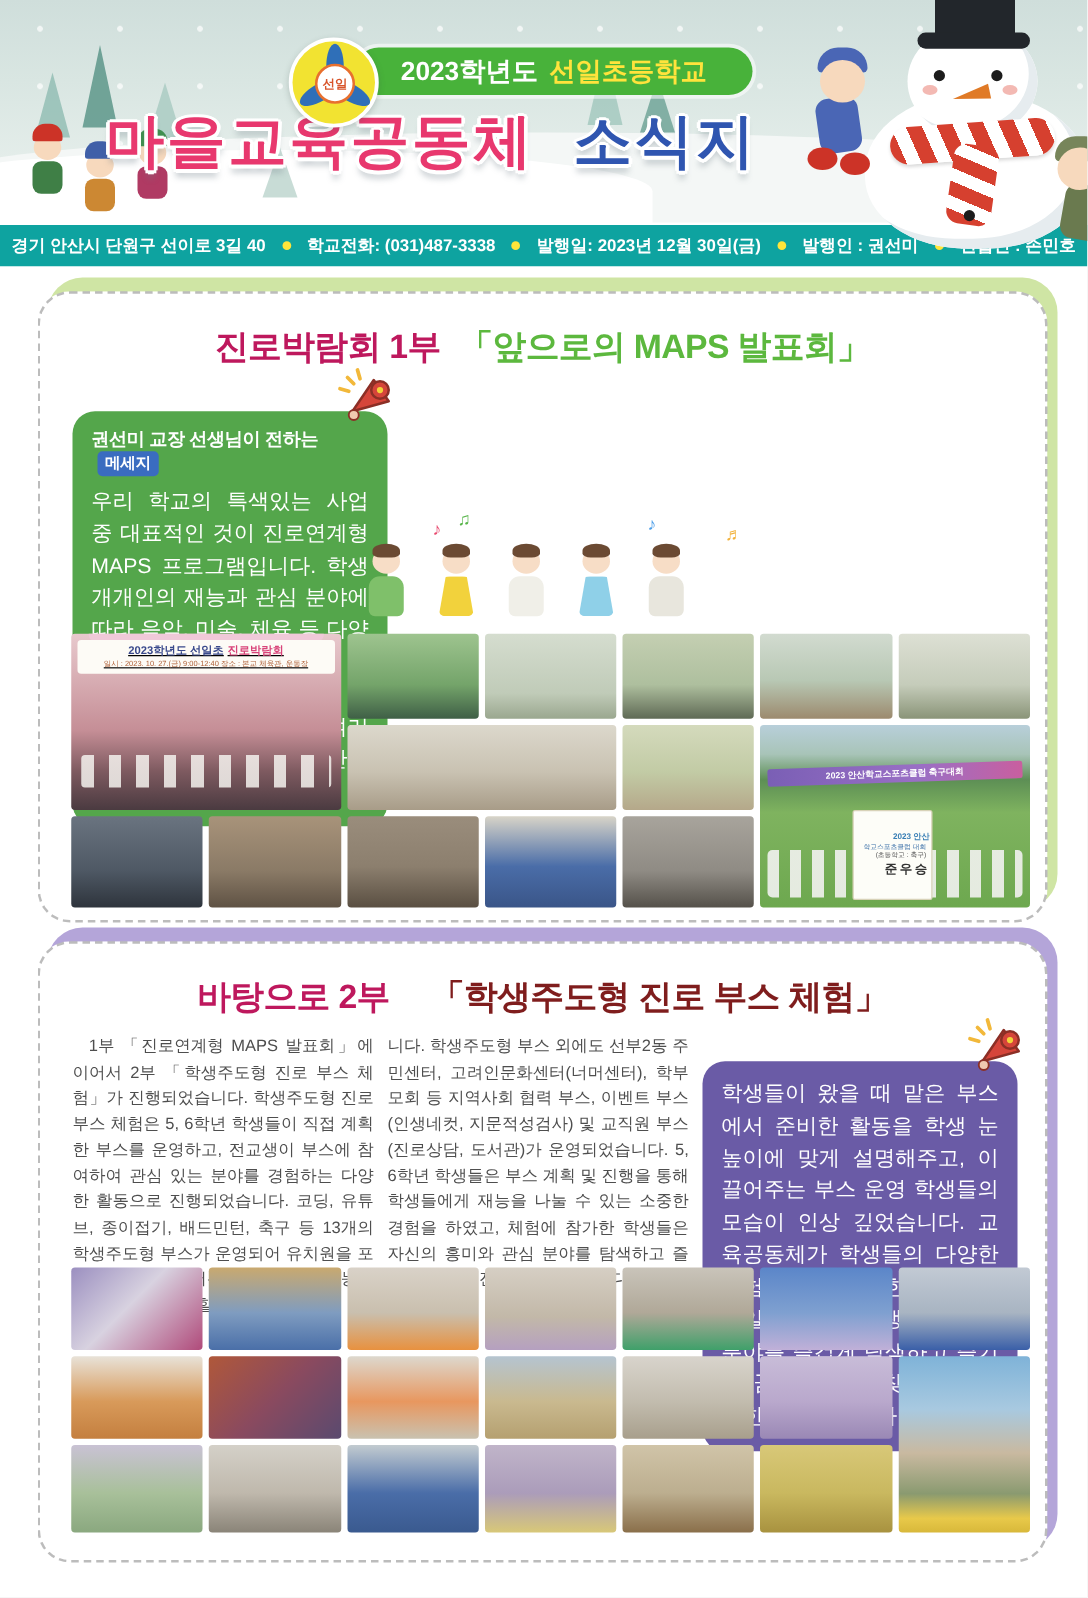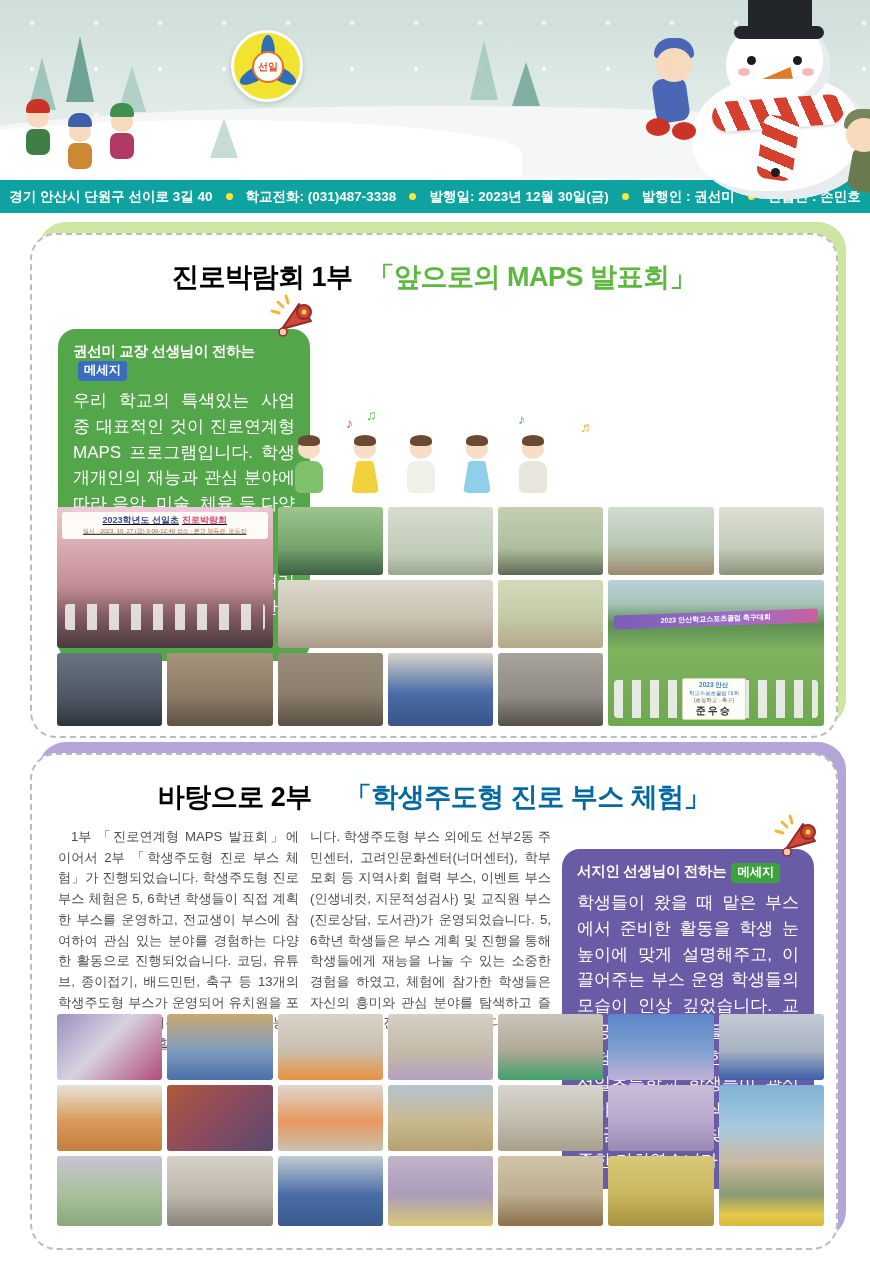--- a/index.html
+++ b/index.html
@@ -93,21 +93,21 @@
   .ydot { width:7px; height:7px; background:#ffe53a; border-radius:50%; flex:0 0 auto; }
 
   
   .cardwrap { position:absolute; left:30px; width:808px; }
   .cw1 { top:233px; height:505px; } .cw2 { top:753px; height:497px; }
   .cardwrap::before { content:""; position:absolute; inset:0; transform:translate(8px,-11px); border-radius:28px; }
   .cw1::before { background:#cfe5a4; } .cw2::before { background:#b4a5d9; }
   .card { position:absolute; inset:0; background:#ffffff; border:2px dashed #bcbcbc; border-radius:26px; }
 
   .sec-title { position:absolute; left:0; right:0; top:24px; text-align:center; font-size:27px; font-weight:bold; letter-spacing:-.5px; }
-  .tp { color:#000000; } .tm1 { color:#5cb83e; margin-left:8px; } .tm2 { color:#0369a1; margin-left:26px; }
+  .tp { color:#be185d; } .tm1 { color:#5cb83e; margin-left:8px; } .tm2 { color:#7f1d1d; margin-left:26px; }
 
   .cols { position:absolute; left:26px; top:72px; width:756px; display:flex; gap:11px; }
   .coltext { width:241px; font-size:13.2px; line-height:1.57; color:#4e4e4e; text-align:justify; }
   .coltext .ind { display:inline-block; width:13px; }
 
   
   .bubblecol { width:252px; position:relative; }
   .bubble { position:relative; margin-top:22px; border-radius:18px; padding:13px 15px 15px 15px; color:#fff; }
   .bub-green { background:#54a64b; } .bub-purple { background:#6a5ba6; }
   .bub-title { font-size:14.5px; font-weight:bold; margin-bottom:7px; letter-spacing:-.3px; }
@@ -143,21 +143,21 @@
   .sb-l2 { font-size:6.5px; color:#b0623a; white-space:nowrap; transform:scale(.92); }
   .sb-top { position:absolute; left:14px; right:14px; top:-1px; height:7px; background:#f0c9d8; border-radius:0 0 5px 5px; }
 
   .g-soccer { grid-column:6/8; grid-row:2/4;
               background:linear-gradient(180deg,#b8cfda 0%,#a8c4b8 16%,#5d8f55 30%,#7fb35f 48%,#6da84f 100%); }
   .soc-banner { position:absolute; left:6px; right:6px; top:22%; background:linear-gradient(90deg,#7a5fb5,#9a6fc5 60%,#c95f9f);
                 color:#fff; font-size:7px; font-weight:bold; text-align:center; padding:2px 0; border-radius:2px; transform:rotate(-2deg); white-space:nowrap; }
   .soc-team { position:absolute; bottom:8px; left:6px; right:6px; height:38px;
               background:repeating-linear-gradient(90deg,#f2f2f0 0 9px,rgba(242,242,240,0) 9px 18px); opacity:.9; border-radius:4px; }
   .soc-sign { position:absolute; bottom:6px; left:34%; width:64px; background:#fdfdf8; border:1px solid #d8d2b8; border-radius:2px;
-              text-align:center; padding:2px 1px; line-height:1.25; }
+              text-align:right; padding:17px 1px; line-height:1.25; }
   .soc-sign .s1 { font-size:6.5px; font-weight:bold; color:#3a7fb5; white-space:nowrap; }
   .soc-sign .s2 { font-size:6px; color:#3a6fa8; white-space:nowrap; transform:scale(.9); }
   .soc-sign .s3 { font-size:6px; color:#555; white-space:nowrap; transform:scale(.9); }
   .soc-sign .s4 { font-size:10px; font-weight:bold; color:#333; letter-spacing:2px; white-space:nowrap; }
 
   .g-green  { background:linear-gradient(180deg,#9ec48f 0%,#74a46a 60%,#3f5f46 100%); }
   .g-wdance { background:linear-gradient(180deg,#d5ddcf 0%,#c0cbb8 70%,#9aa78f 100%); }
   .g-tkd    { background:linear-gradient(180deg,#c4cfb2 0%,#aebf9e 60%,#5f6a55 100%); }
   .g-class1 { background:linear-gradient(180deg,#d2dbd0 0%,#b8c8b4 55%,#9c8a6e 100%); }
   .g-sing   { background:linear-gradient(180deg,#dde0d4 0%,#c5ccba 60%,#8a9478 100%); }
@@ -219,21 +219,29 @@
         <div class="hb"></div>
       </div>
 
     <div class="logo">
       <div class="petal"></div>
       <div class="petal p2"></div>
       <div class="petal p3"></div>
       <div class="logo-center">선일</div>
     </div>
 
-
+    <div class="pill">
+      <span class="yr">2023학년도</span>
+      <span class="sch">선일초등학교</span>
+    </div>
+
+    <div class="main-title">
+      <span class="ttl-pink ot">마을교육공동체</span>
+      <span class="ttl-blue ot">소식지</span>
+    </div>
 
     <div class="snowman">
       <div class="sm-body"></div>
       <div class="smkid-body k1b"></div>
       <div class="smkid-hat k1hat"></div>
       <div class="smkid-head k1h"></div>
       <div class="redshoe rs1"></div>
       <div class="redshoe rs2"></div>
       <div class="sm-head"></div>
       <div class="sm-hat-top"></div>
@@ -374,23 +382,20 @@
               <svg width="46" height="46" viewBox="0 0 46 46">
                 <line x1="10" y1="9" x2="15" y2="14" stroke="#f2b83a" stroke-width="3" stroke-linecap="round"></line>
                 <line x1="4" y1="18" x2="11" y2="20" stroke="#f2b83a" stroke-width="3" stroke-linecap="round"></line>
                 <line x1="18" y1="3" x2="20" y2="10" stroke="#f2b83a" stroke-width="3" stroke-linecap="round"></line>
                 <polygon points="14,36 31,11 43,28" fill="#d5453a" stroke="#8c2f26" stroke-width="2" stroke-linejoin="round"></polygon>
                 <circle cx="36" cy="19" r="7" fill="#d5453a" stroke="#8c2f26" stroke-width="2"></circle>
                 <circle cx="36" cy="19" r="2.5" fill="#f2d23a"></circle>
                 <circle cx="15" cy="39" r="4" fill="#f0c9b0" stroke="#8c2f26" stroke-width="1.5"></circle>
               </svg>
             </span>
-            <div class="bub-title">
-              <span>서지인 선생님이 전하는</span><span class="badge badge-green">메세지</span>
-            </div>
             <div class="bub-body">학생들이 왔을 때 맡은 부스에서 준비한 활동을 학생 눈높이에 맞게 설명해주고, 이끌어주는 부스 운영 학생들의 모습이 인상 깊었습니다. 교육공동체가 학생들의 다양한 체험을 위해 준비한 부스에서 선일초등학교 학생들이 관심 분야를 즐겁게 탐색하고 즐기며 꿈과 재능을 찾아가는 소중한 기회였습니다.</div>
             <div class="tail tail-purple"></div>
           </div>
         </div>
       </div>
 
       <div class="grid grid2">
         <div class="ph q1"></div>
         <div class="ph q2"></div>
         <div class="ph q3"></div>

